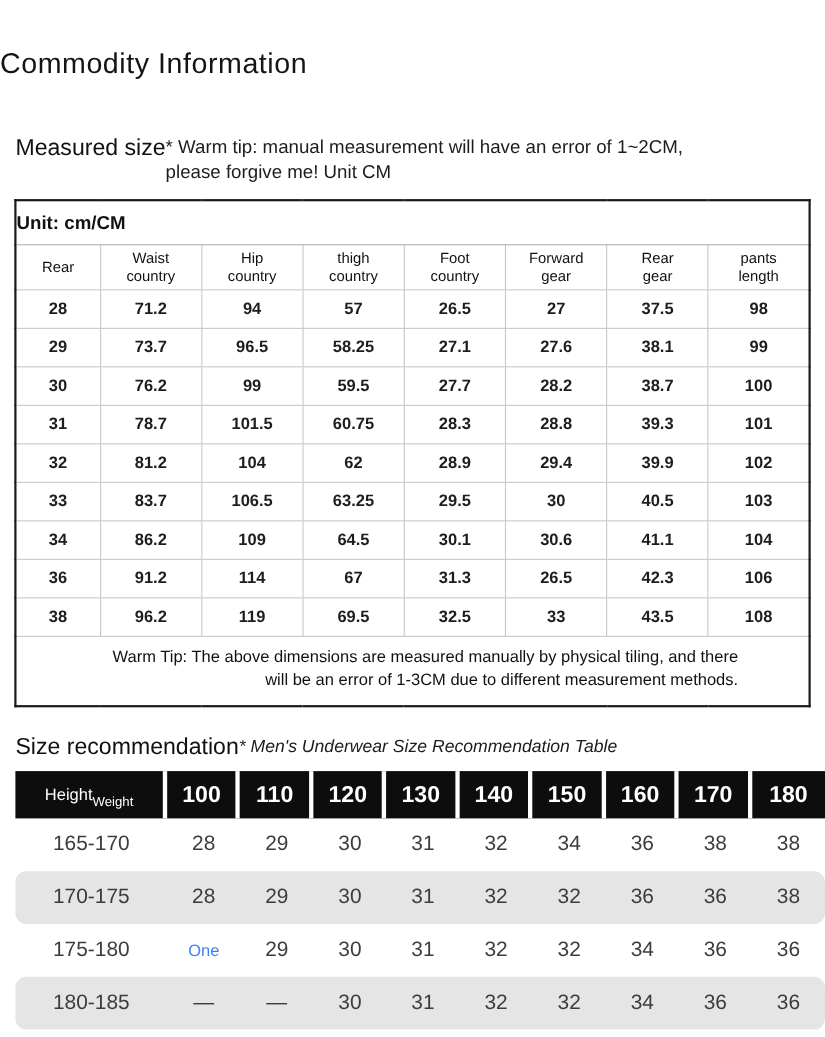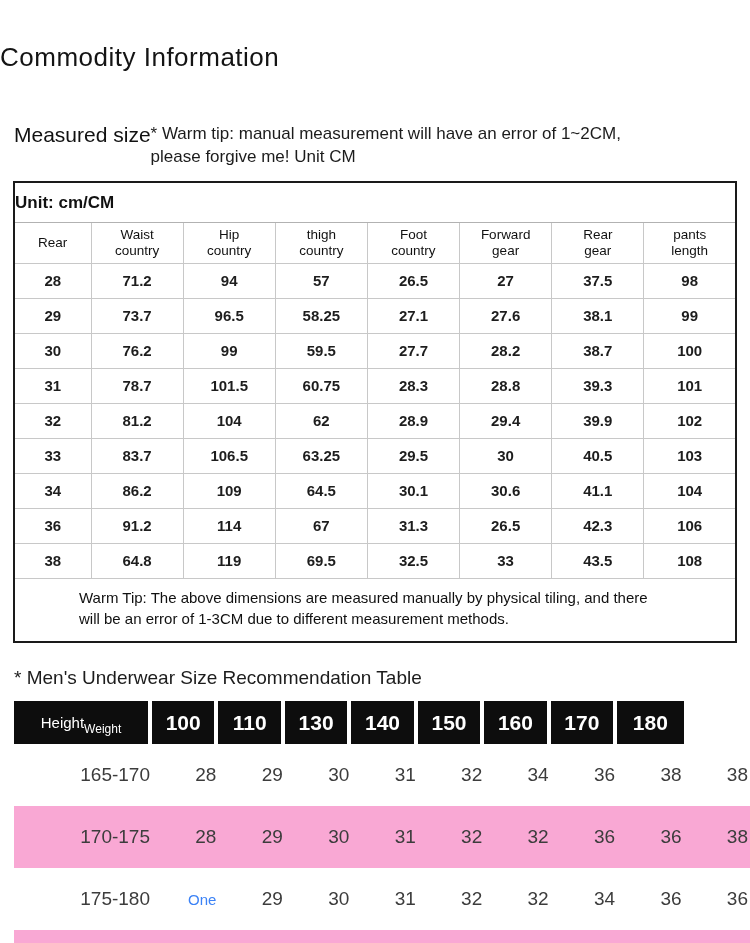--- a/index.html
+++ b/index.html
@@ -16,21 +16,21 @@
   
   .sec-head{
     display:flex;justify-content:flex-start;align-items:flex-start;
     margin:50px 13px 12px 14px;
   }
   .sec-head.second{margin:24px 5px 10px 14px;align-items:flex-end;}
   .sec-title{font-size:21px;font-weight:500;color:#111;white-space:nowrap;}
   .sec-tip{
     width:478px;font-size:17px;line-height:1.35;color:#1c1c1c;text-align:left;
   }
-  .sec-note{font-size:19px;color:#1c1c1c;white-space:nowrap;padding-bottom:2px;}
+  .sec-note{font-size:16px;color:#1c1c1c;white-space:nowrap;padding-bottom:2px;font-style:italic;}
   
   table.mtable{
     width:724px;margin:0 13px;border-collapse:collapse;table-layout:fixed;
     border:2px solid #1a1a1a;
   }
   .mtable col.c-size{width:77px;}
   .mtable td,.mtable th{
     border:1px solid #c8c8c8;text-align:center;vertical-align:middle;
     font-family:"Liberation Sans","DejaVu Sans",sans-serif;
   }
@@ -42,40 +42,40 @@
     height:36px;font-size:13.5px;font-weight:400;color:#111;
     line-height:1.2;white-space:pre-line;padding:2px 4px;
   }
   .mtable tr.data-row td{
     height:32px;font-size:15px;font-weight:700;color:#1d1d1d;
   }
   .mtable tr.foot-row td{
     border:none;border-top:1px solid #b2b2b2;padding:9px 10px 12px;
     font-size:15px;color:#101010;
   }
-  .foot-inner{max-width:592px;margin:0 auto;text-align:left;line-height:1.38;}
+  .foot-inner{max-width:592px;margin:0 auto;text-align:right;line-height:1.38;}
   
   .rec{margin:10px 0 0 14px;}
   .rec-head,.rec-row{
     display:grid;grid-template-columns:138px repeat(9,1fr);
   }
   .rec-head .hcell{
     background:#0d0d0d;color:#ffffff;height:43px;box-sizing:border-box;
     display:flex;align-items:center;justify-content:center;
     font-size:21px;font-weight:700;border-right:4px solid #ffffff;
   }
   .rec-head .hcell:last-child{border-right:none;text-align:right;}
   .hcell.corner{font-weight:400;}
   .corner .p{font-size:15px;}
   .corner .s{font-size:12px;margin-top:12px;}
   .rec-row{
-    height:62px;align-items:center;text-align:right;
+    height:48px;align-items:center;text-align:center;
     font-size:19px;color:#3c3c3c;
   }
-  .rec-row.alt{background:#f9a8d4;}
+  .rec-row.alt{background:#e5e5e5;border-radius:10px;}
   .rec-row .rcell{padding:0 2px;}
   .rec-row .rcell.txt{font-size:15px;font-weight:500;color:#3b82f6;}
 </style>
 </head>
 <body>
 
 <div class="page-title">Commodity Information</div>
 
 <div class="sec-head">
   <div class="sec-title">Measured size</div>
@@ -192,50 +192,52 @@
         <td>91.2</td>
         <td>114</td>
         <td>67</td>
         <td>31.3</td>
         <td>26.5</td>
         <td>42.3</td>
         <td>106</td>
       </tr>
       <tr class="data-row">
         <td>38</td>
-        <td>64.8</td>
+        <td>96.2</td>
         <td>119</td>
         <td>69.5</td>
         <td>32.5</td>
         <td>33</td>
         <td>43.5</td>
         <td>108</td>
       </tr>
     </tbody>
   <tbody>
     <tr class="foot-row">
       <td colspan="8">
         <div class="foot-inner">Warm Tip: The above dimensions are measured manually by physical tiling, and there will be an error of 1-3CM due to different measurement methods.</div>
       </td>
     </tr>
   </tbody>
 </table>
 
 <div class="sec-head second">
+  <div class="sec-title">Size recommendation</div>
   <div class="sec-note">* Men's Underwear Size Recommendation Table</div>
 </div>
 
 <div class="rec">
   <div class="rec-head" id="rec-head">
     <div class="hcell corner">
       <span class="p">Height</span>
         <span class="s">Weight</span>
     </div>
   <div class="hcell">100</div>
       <div class="hcell">110</div>
+      <div class="hcell">120</div>
       <div class="hcell">130</div>
       <div class="hcell">140</div>
       <div class="hcell">150</div>
       <div class="hcell">160</div>
       <div class="hcell">170</div>
       <div class="hcell">180</div>
     </div>
   <div id="rec-body">
       <div class="rec-row">
         <div class="rcell">165-170</div>

